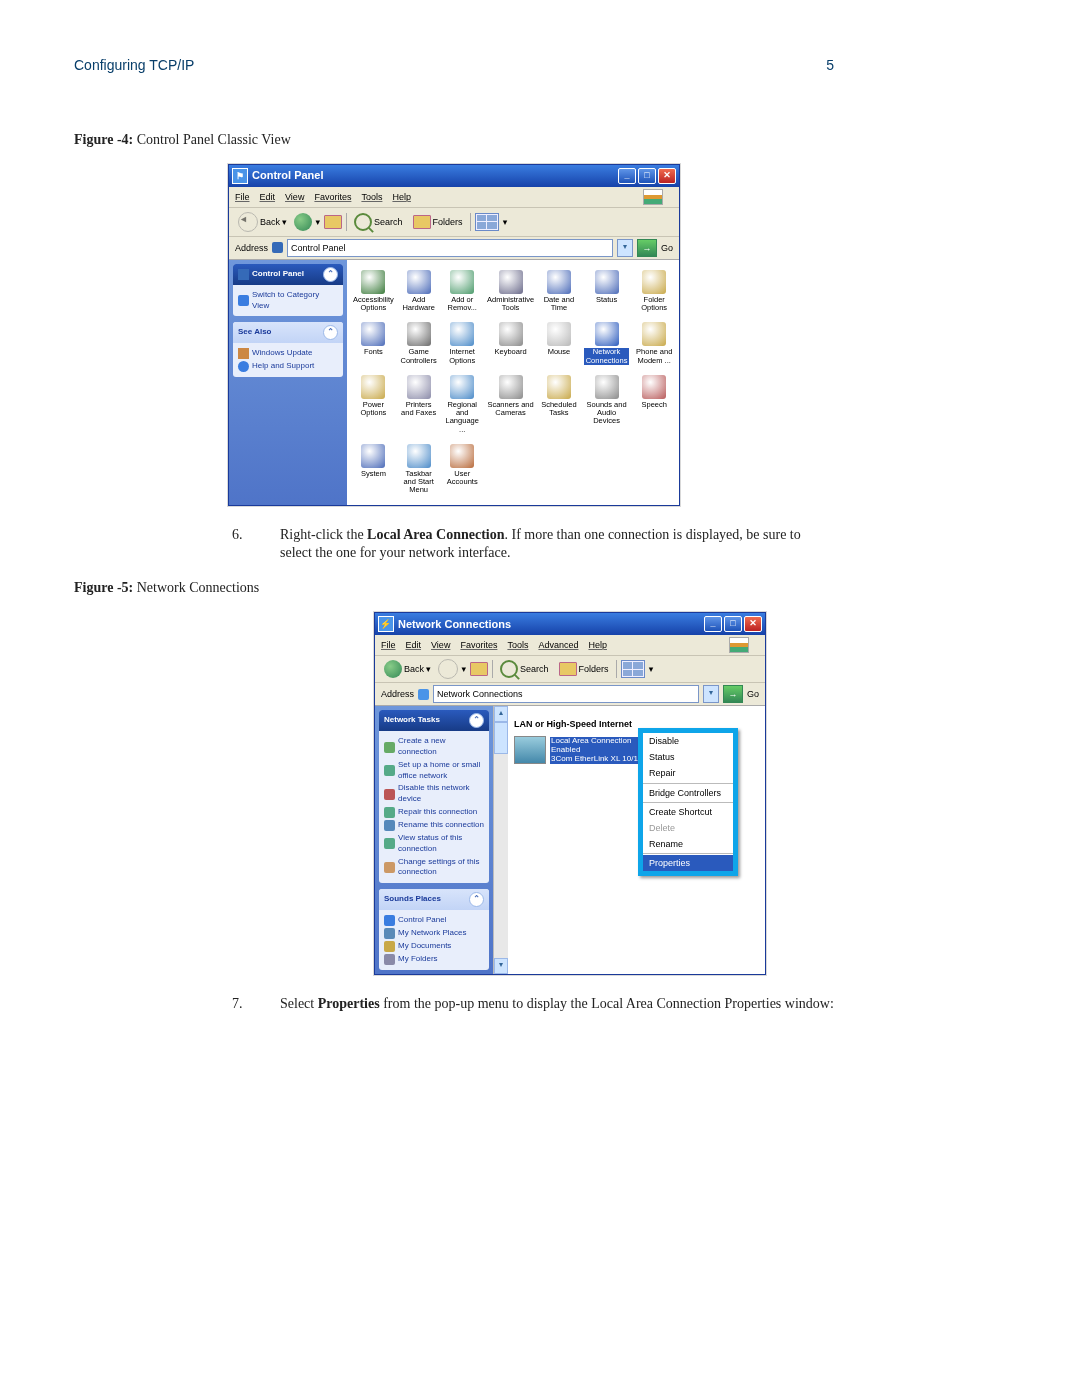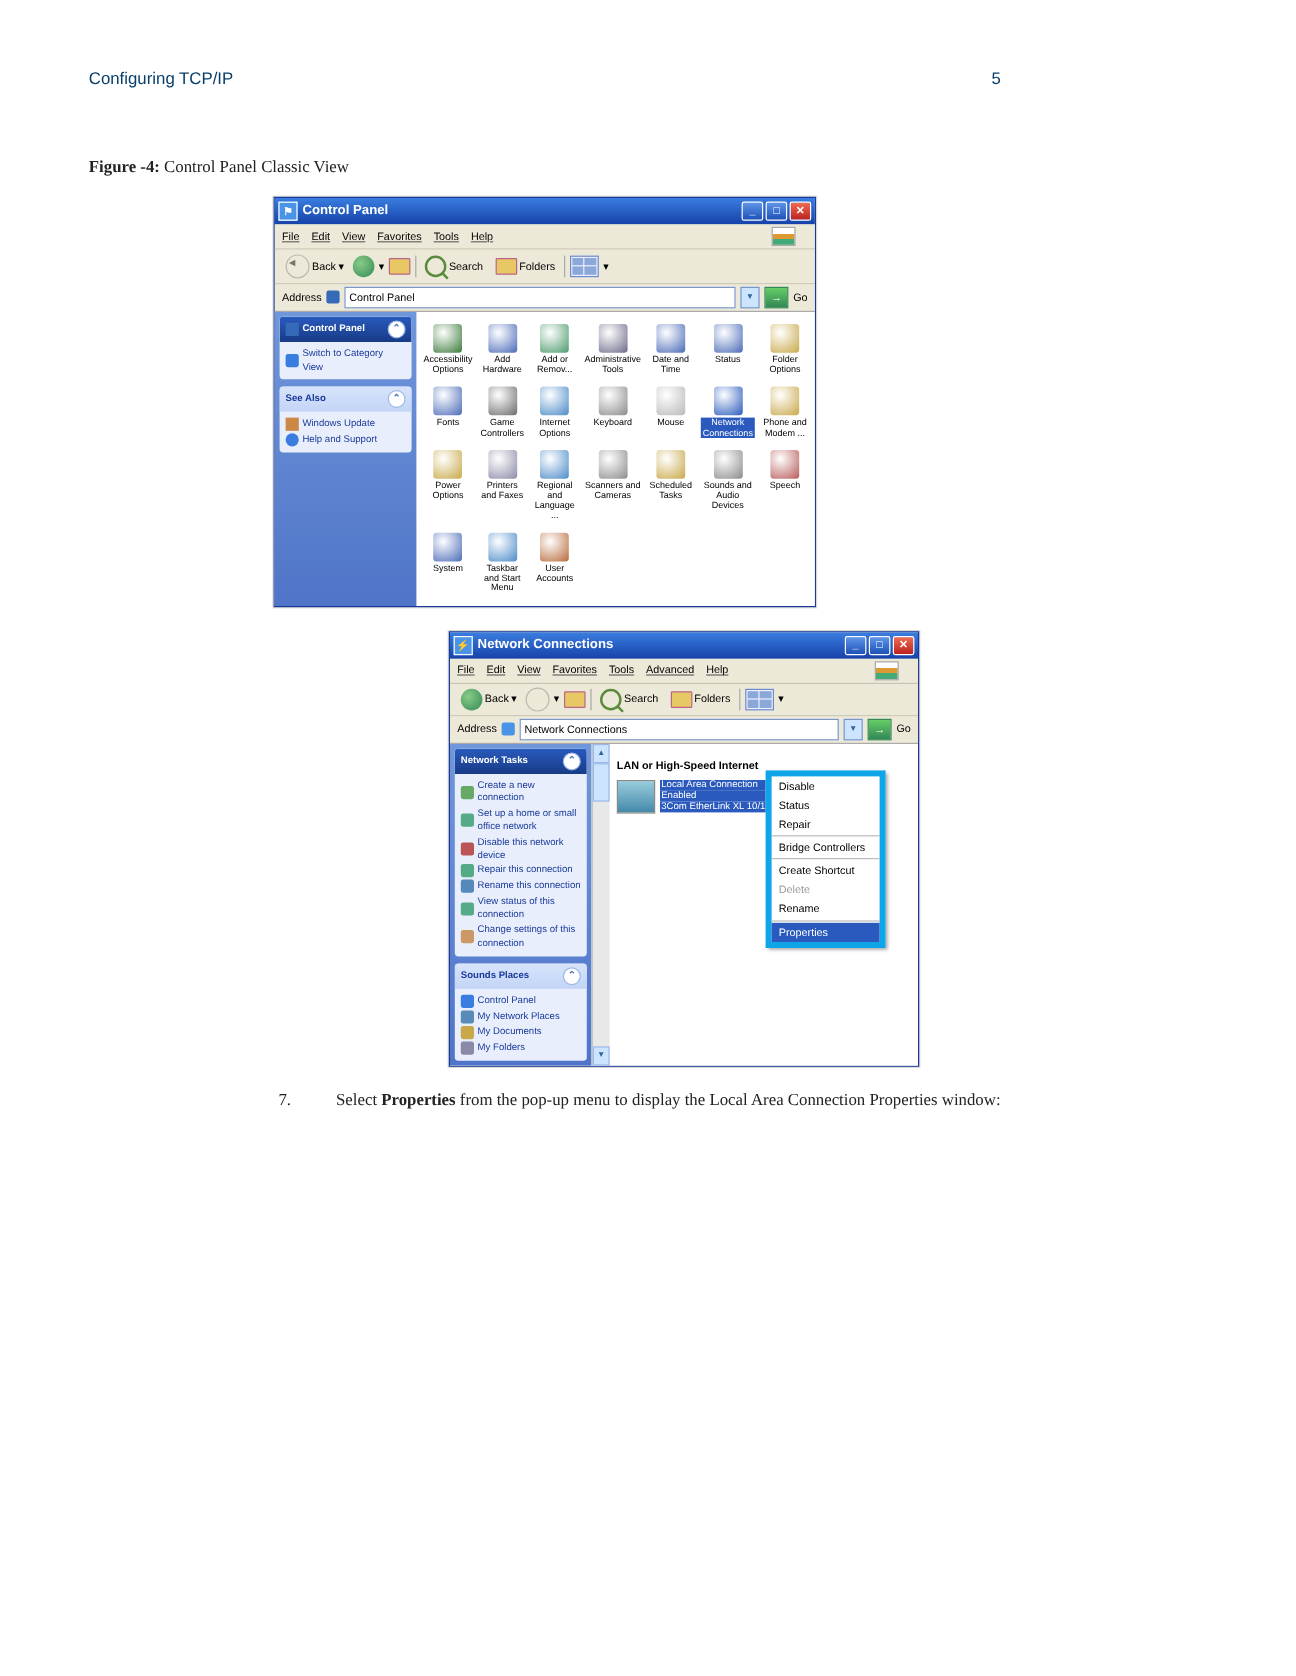--- a/index.html
+++ b/index.html
@@ -259,21 +259,28 @@
             </div>
             <div class="icn">
               <div class="iimg" style="background: radial-gradient(circle at 35% 30%, rgb(255, 255, 255), rgb(184, 106, 58));"></div>
               <div class="lbl">User Accounts</div>
             </div>
           </div>
       </div>
     </div>
   </div>
 
-
+  <div class="step">
+    <span class="n">6.</span><span>Right-click the </span><b>Local Area Connection</b><span>. If more than one connection is displayed, be sure to select the one for your network interface.</span>
+  </div>
+
+  <div class="fig-caption">
+    <span class="fl">Figure -5:</span>
+    <span>Network Connections</span>
+  </div>
 
   <div class="win" style="width:390px;margin-left:300px">
     <div class="titlebar">
       <span class="tbicon" style="background:#4a94e8">⚡</span>
       <span>Network Connections</span>
       <div class="winbtn">
         <span class="wb-min">_</span>
         <span class="wb-max">□</span>
         <span class="wb-close">✕</span>
       </div>

